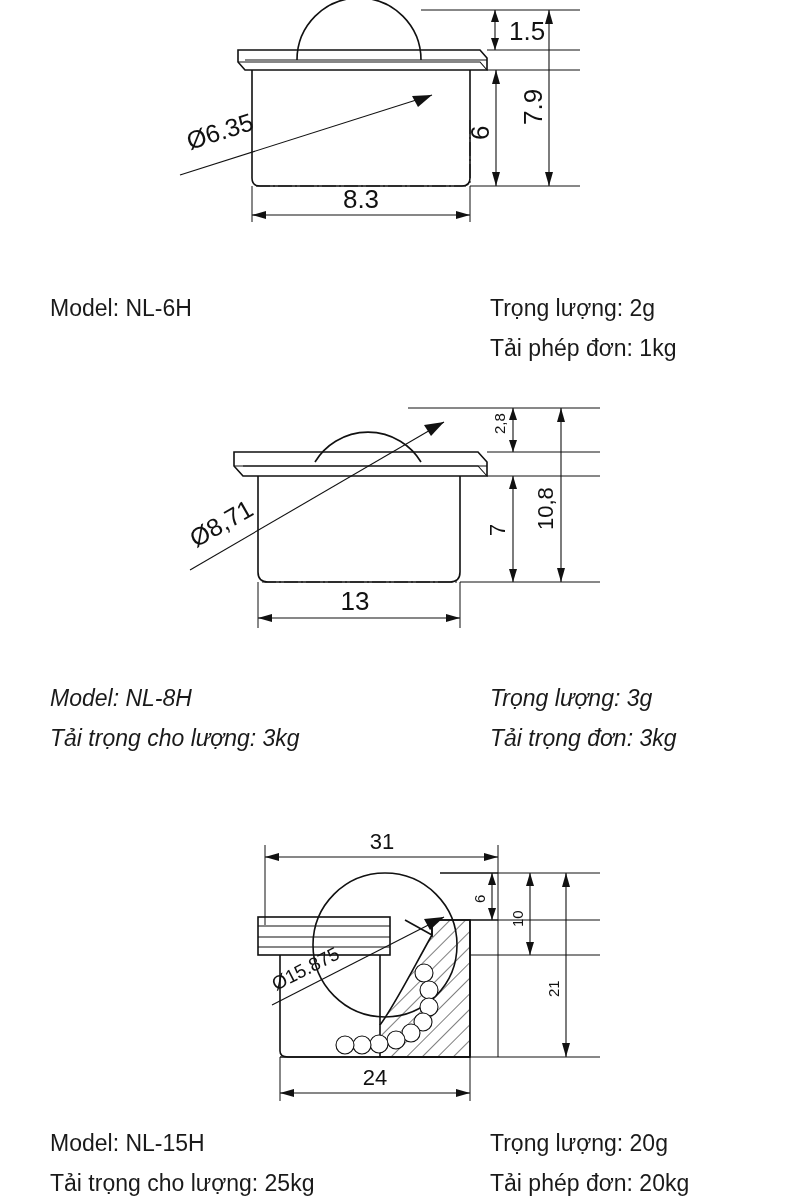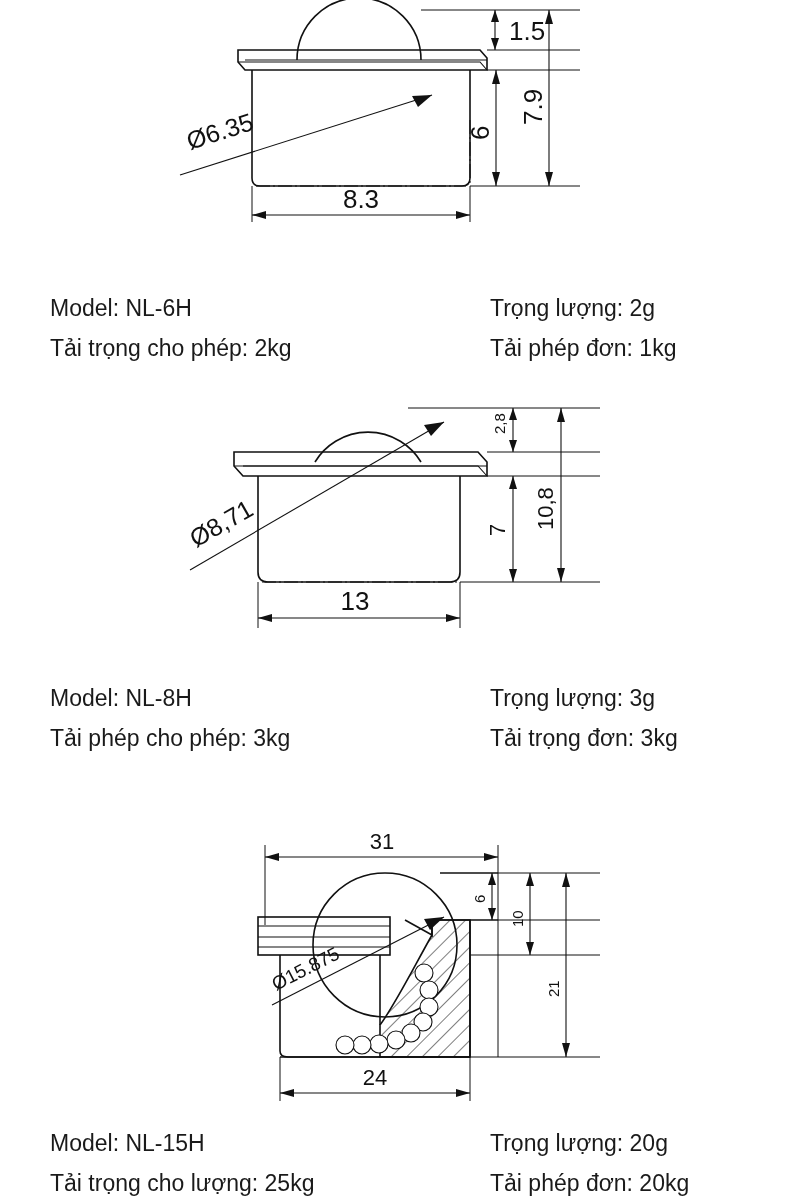--- a/index.html
+++ b/index.html
@@ -123,21 +123,20 @@
 
     </svg>
   </div>
 
   <div class="spec-table" style="top:256px;margin-top:32px;">
     <div class="spec-row">
       <div class="spec-cell col-left">Model: NL-6H</div>
       <div class="spec-cell col-right">Trọng lượng: 2g</div>
     </div>
     <div class="spec-row">
-      <div class="spec-cell col-left">Tải trọng cho phép: 2kg</div>
       <div class="spec-cell col-right">Tải phép đơn: 1kg</div>
     </div>
   </div>
 </section>
 
 <section class="product-block" id="block-2">
 
   <div class="drawing-wrap">
     <svg width="800" height="260" viewBox="0 0 800 260">
 
@@ -177,27 +176,27 @@
       <path class="ln-ext" d="M 258 192 L 258 238"></path>
       <path class="ln-ext" d="M 460 192 L 460 238"></path>
       <path class="ln-dim" d="M 258 228 L 460 228"></path>
       <polygon points="258,228 272,224 272,232" fill="#111111"></polygon>
       <polygon points="460,228 446,224 446,232" fill="#111111"></polygon>
       <text class="dim-text" x="355" y="220" text-anchor="middle">13</text>
 
     </svg>
   </div>
 
-  <div class="spec-table" style="top:288px;">
+  <div class="spec-table" style="top:288px;font-style:italic;">
     <div class="spec-row">
       <div class="spec-cell col-left">Model: NL-8H</div>
       <div class="spec-cell col-right">Trọng lượng: 3g</div>
     </div>
     <div class="spec-row">
-      <div class="spec-cell col-left">Tải phép cho phép: 3kg</div>
+      <div class="spec-cell col-left">Tải trọng cho lượng: 3kg</div>
       <div class="spec-cell col-right">Tải trọng đơn: 3kg</div>
     </div>
   </div>
 </section>
 
 <section class="product-block" id="block-3">
 
   <div class="drawing-wrap">
     <svg width="800" height="285" viewBox="0 0 800 285">
 

